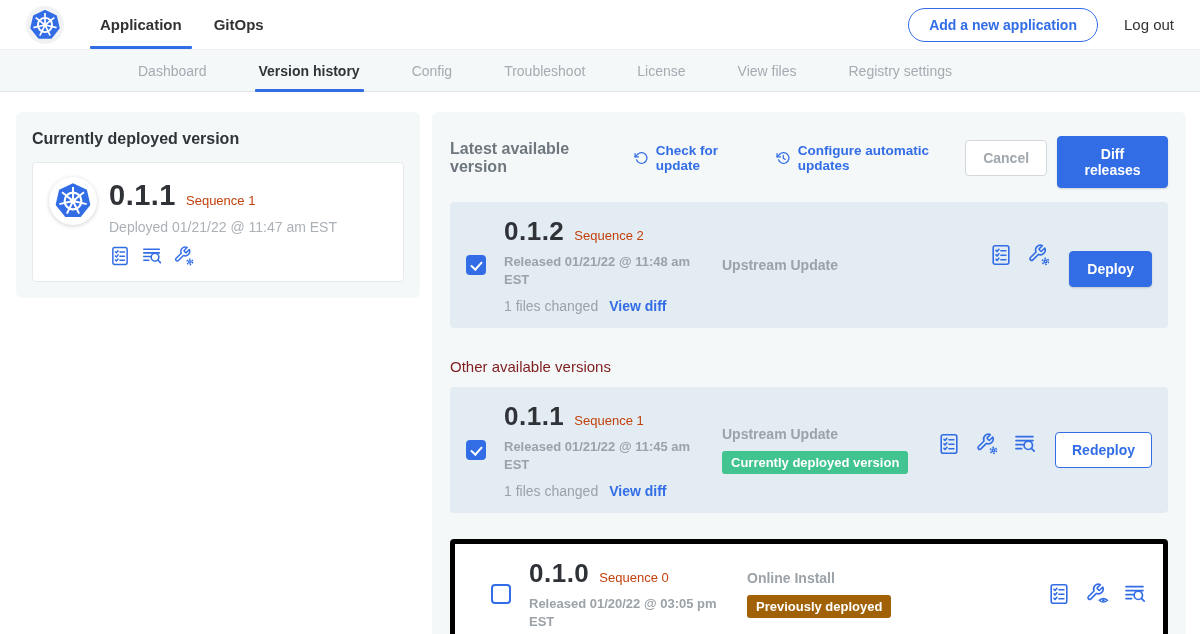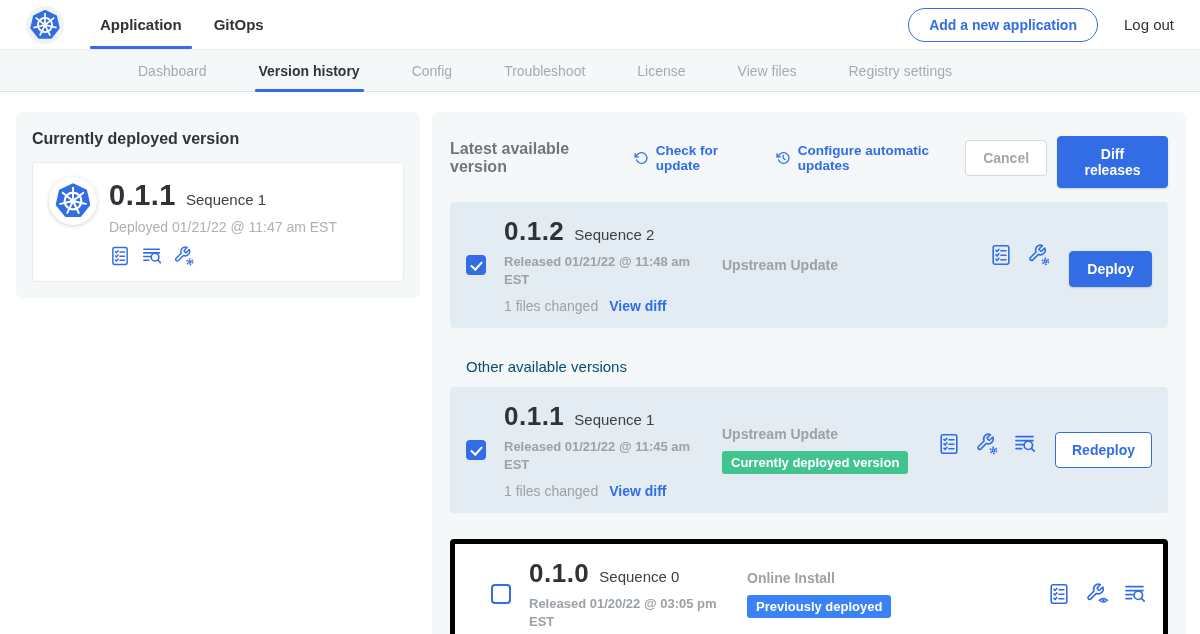--- a/index.html
+++ b/index.html
@@ -40,21 +40,21 @@
   
   .left-title { font-size:16px; font-weight:700; color:#2f3439; margin-bottom:14px; }
   .deployed-card { background:#fff; border:1px solid #e7ebed; border-radius:4px;
     padding:14px 16px; display:flex; }
   .logo-badge { width:48px; height:48px; border-radius:50%; background:#fff;
     box-shadow:0 1px 4px rgba(0,0,0,.18); display:flex; align-items:center;
     justify-content:center; flex:0 0 auto; margin-right:12px; }
   .dep-body { padding-top:2px; }
   .ver-line { display:flex; align-items:baseline; }
   .ver-big { font-size:29px; font-weight:800; color:#2f3237; letter-spacing:.5px; }
-  .seq { font-size:15px; color:#404040; margin-left:10px;text-align:right; }
+  .seq { font-size:13px; color:#c2410c; margin-left:10px;text-align:right; }
   .dep-date { margin-top:7px; font-size:14px; color:#abb1b7; }
   .icon-row { display:flex; gap:10px; margin-top:10px; color:#326de6; }
   .icon-btn { cursor:pointer; display:inline-flex; }
 
   
   .rp-head { display:flex; align-items:center; margin-bottom:14px; }
   .rp-title { font-size:16px; font-weight:700; color:#6d7press; color:#6d7press; }
   .rp-title { color:#6e7press; }
   .rp-title { color:#6e777e; }
   .head-link { display:flex; align-items:center; gap:7px; margin-left:22px;
@@ -80,26 +80,26 @@
   .ver-md { font-size:26px; font-weight:800; color:#2f3237; letter-spacing:.5px; }
   .released { margin-top:6px; font-size:13px; font-weight:700; color:#9ba2a8;
     max-width:192px; line-height:1.35; }
   .files-line { margin-top:10px; font-size:14px; color:#9ba2a8; display:flex; gap:11px;text-align:center; }
   .view-diff { color:#326de6; font-weight:700; cursor:pointer; }
   .vsource { flex:1; padding-left:18px; }
   .src-label { font-size:14px; font-weight:700; color:#9ba2a8; }
   .badge { display:inline-block; margin-top:9px; padding:4px 9px; border-radius:3px;
     color:#fff; font-size:13px; font-weight:700; }
   .badge-green { background:#41c490; }
-  .badge-gray { background:#3b82f6; }
+  .badge-gray { background:#a16207; }
   .vactions { display:flex; align-items:flex-start; gap:14px; color:#326de6; }
   .btn-outline { background:#fff; border:1px solid #326de6; color:#326de6;
     padding:9px 16px; }
 
-  .between-title { font-size:15px; color:#0c4a6e; margin:30px 0 12px 16px; }
+  .between-title { font-size:15px; color:#7f1d1d; margin:30px 0 12px 0; }
   .mt26 { margin-top:26px; }
 
   svg.ic { display:block; }
   .svg-defs { position:absolute; width:0; height:0; overflow:hidden; }
 </style>
 </head>
 <body>
 
 <svg class="svg-defs" aria-hidden="true">
   <defs>

